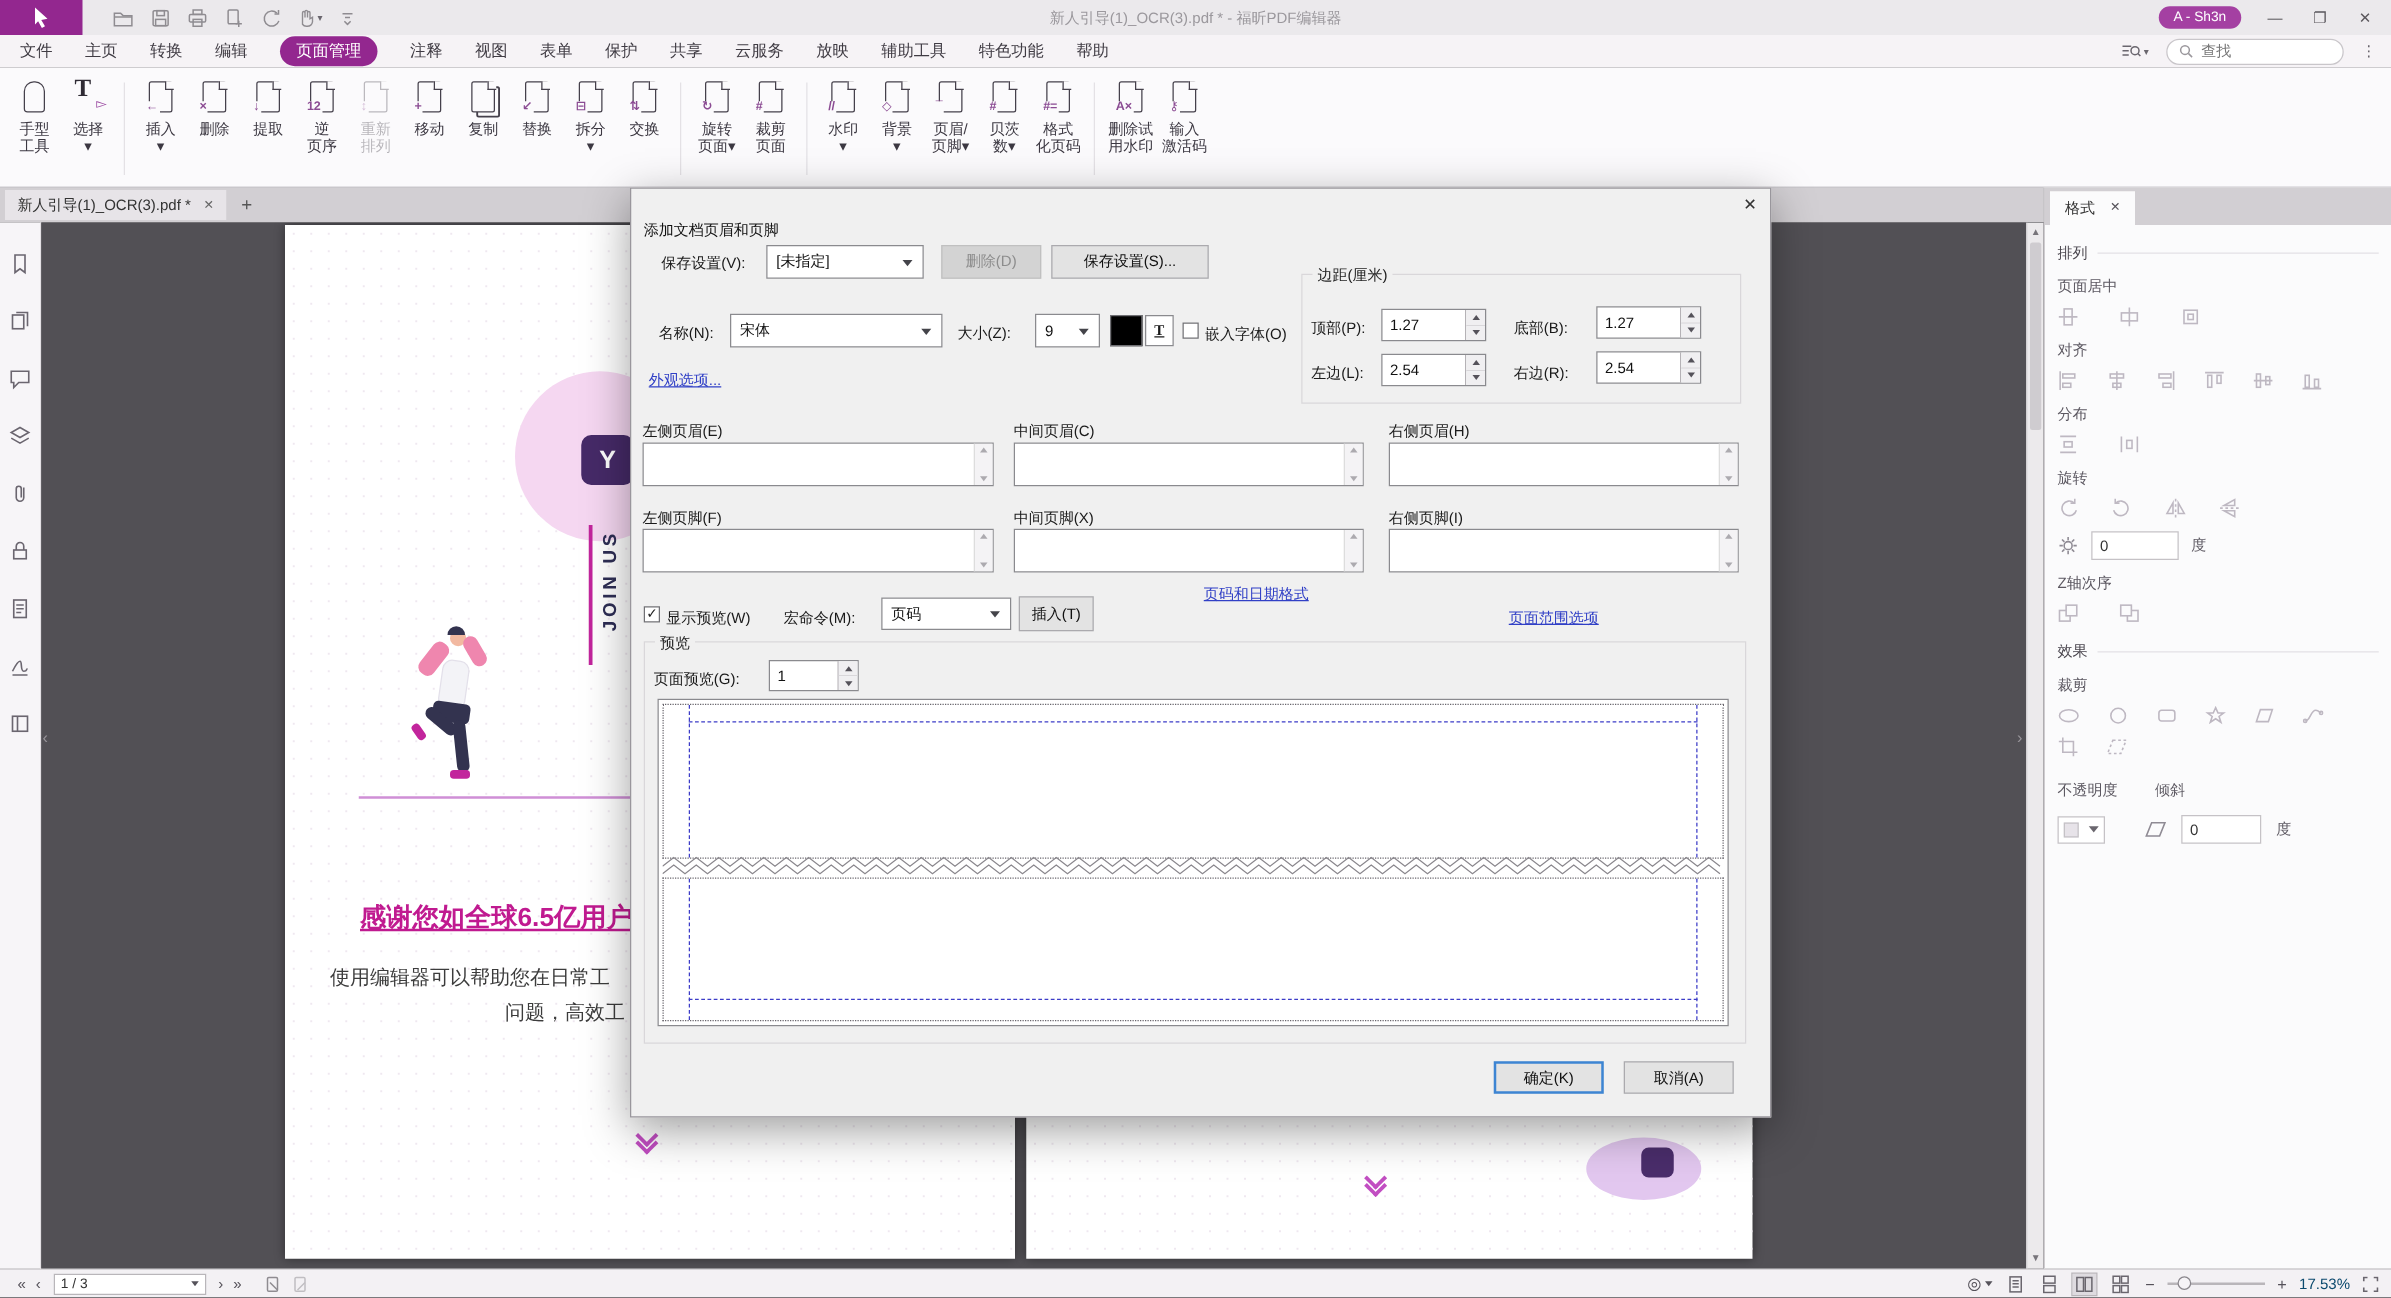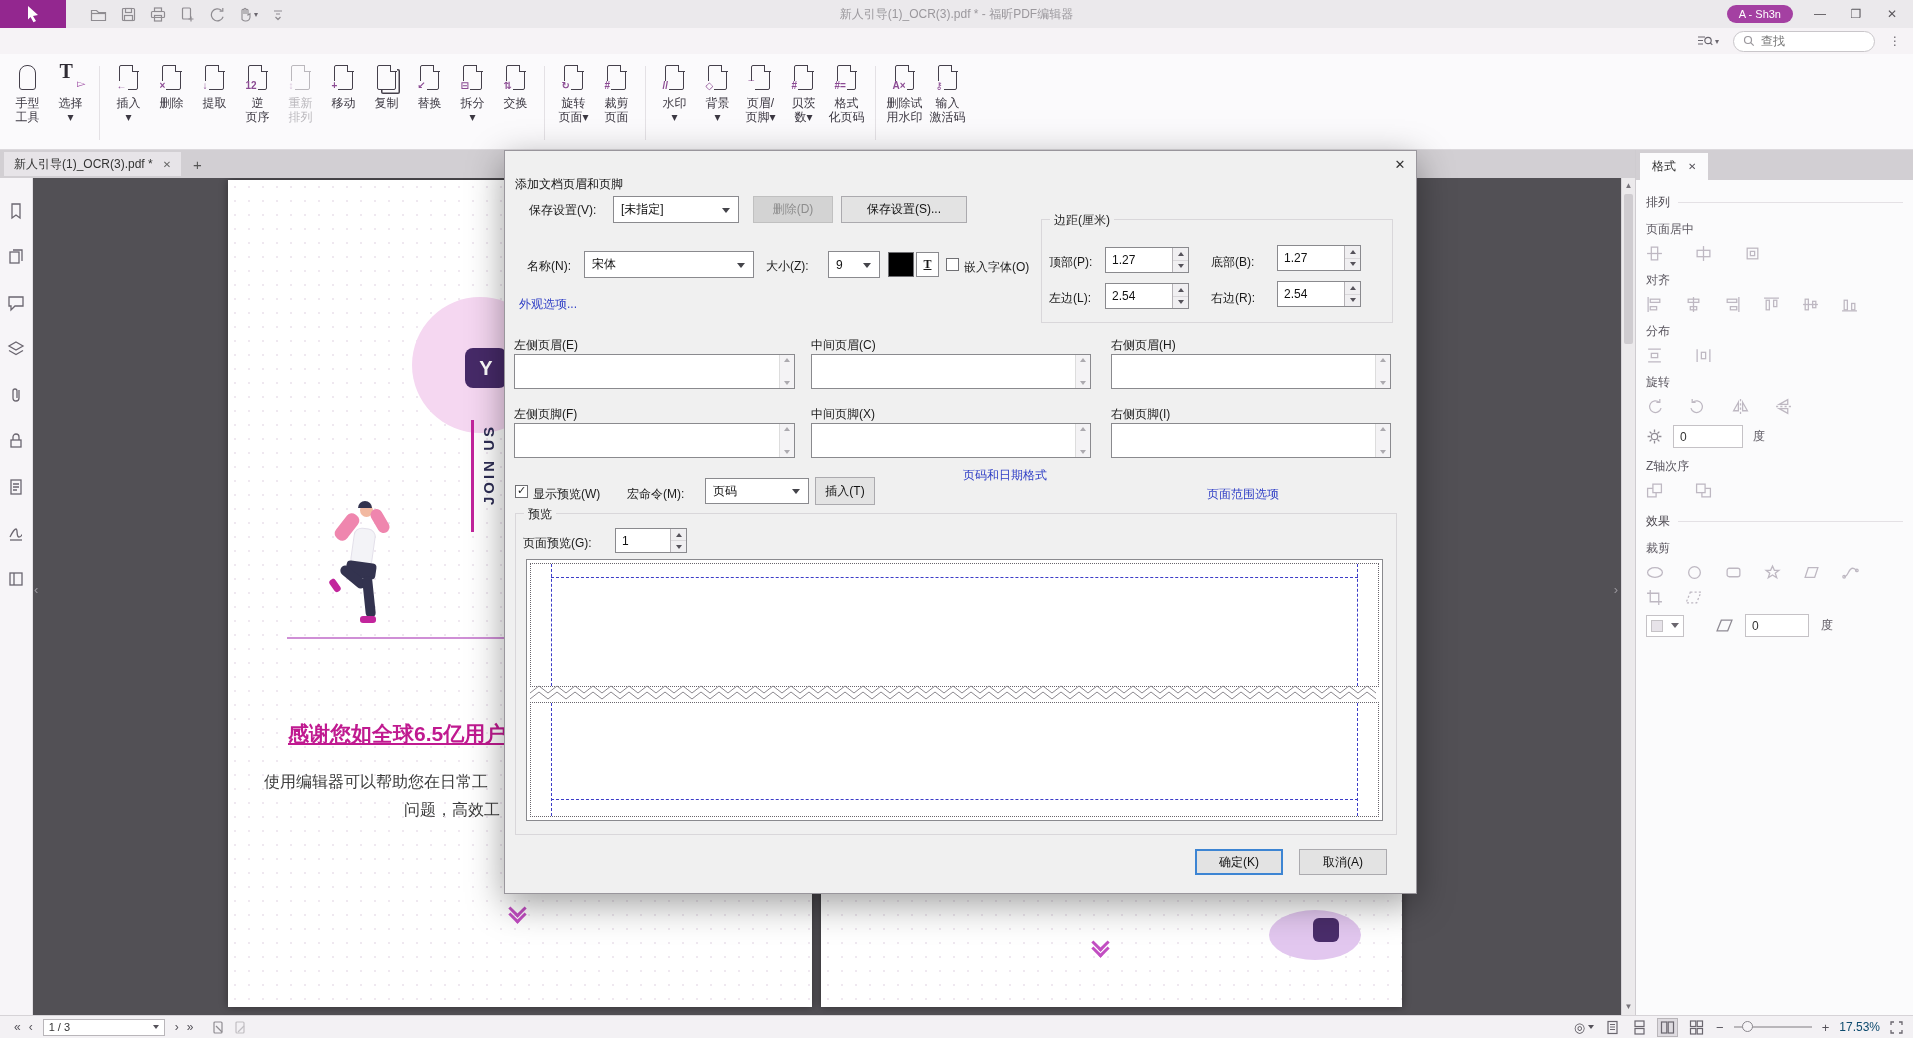--- a/index.html
+++ b/index.html
@@ -103,21 +103,21 @@
   .num input{border:0;outline:0;position:absolute;left:0;top:0;bottom:0;width:calc(100% - 17px);font-size:12px;padding-left:6px;background:transparent;font-family:inherit;color:#111}
   .spin{position:absolute;right:0;top:0;bottom:0;width:16px;border-left:1px solid #b5b2b6;display:flex;flex-direction:column}
   .spin i{flex:1;background:#f0eff1;display:flex;align-items:center;justify-content:center}
   .spin i:first-child{border-bottom:1px solid #d9d7da}
   .tri-u{width:0;height:0;border-left:3px solid transparent;border-right:3px solid transparent;border-bottom:4px solid #55525a}
   .tri-d{width:0;height:0;border-left:3px solid transparent;border-right:3px solid transparent;border-top:4px solid #55525a}
   .ta{position:absolute;height:35px;background:#fff;border:1px solid #8a8a8e}
   .ta-sb{position:absolute;right:0;top:0;bottom:0;width:15px;background:#f4f3f5;border-left:1px solid #ddd;display:flex;flex-direction:column;justify-content:space-between;align-items:center;padding:3px 0}
   .cb{position:absolute;width:13px;height:13px;background:#fff;border:1px solid #707074}
   .cb.checked::after{content:"✓";position:absolute;left:1px;top:-2px;font-size:11px;color:#222}
-  .lnk{position:absolute;font-size:12px;color:#3140c6;white-space:nowrap}
+  .lnk{position:absolute;font-size:12px;color:#3140c6;text-decoration:underline;white-space:nowrap}
   .pv-box{position:absolute;left:21px;top:408px;width:857px;height:262px;background:#fff;border:1px solid #8a8a8e}
   .pv-sec{position:absolute;left:3px;right:3px;border:1px dotted #69666d}
   .vguide{position:absolute;top:0;bottom:0;width:0;border-left:1px dashed #3c3cc8}
   .hguide{position:absolute;height:0;border-top:1px dashed #3c3cc8}
 </style>
 </head>
 <body>
 
 <div class="titlebar">
   <div class="logo">
@@ -174,20 +174,37 @@
   <div class="win-title">新人引导(1)_OCR(3).pdf * - 福昕PDF编辑器</div>
   <div class="tb-right">
     <span class="acct">A - Sh3n</span>
     <span class="winbtn">—</span>
     <span class="winbtn">❐</span>
     <span class="winbtn">✕</span>
   </div>
 </div>
 
 <div class="menubar">
+  <div style="display:flex;align-items:center;gap:26px">
+    <span class="menu-item">文件</span>
+      <span class="menu-item">主页</span>
+      <span class="menu-item">转换</span>
+      <span class="menu-item">编辑</span>
+      <span class="menu-item active">页面管理</span>
+      <span class="menu-item">注释</span>
+      <span class="menu-item">视图</span>
+      <span class="menu-item">表单</span>
+      <span class="menu-item">保护</span>
+      <span class="menu-item">共享</span>
+      <span class="menu-item">云服务</span>
+      <span class="menu-item">放映</span>
+      <span class="menu-item">辅助工具</span>
+      <span class="menu-item">特色功能</span>
+      <span class="menu-item">帮助</span>
+  </div>
   <div class="menu-right">
     <span style="display:flex;align-items:center;gap:2px">
       <svg width="16" height="14" viewBox="0 0 16 14" fill="none" stroke="#6a666e" stroke-width="1.2">
           <path d="M1 3h7M1 6.5h5M1 10h5"></path>
           <circle cx="11" cy="6.5" r="3.2"></circle>
           <path d="M13.3 8.8l2 2"></path>
         </svg>
       <span style="color:#6a666e;font-size:8px">▾</span>
     </span>
     <span class="searchpill">
@@ -752,20 +769,24 @@
               <path d="M1 4h11v11"></path>
             </svg>
           </span>
         <span>
             <svg width="17" height="17" viewBox="0 0 16 16" fill="none" stroke="#beb8c2" stroke-width="1.2" stroke-dasharray="2 2">
               <path d="M5 3h10l-4 10H1z"></path>
             </svg>
           </span>
       </div>
 
+      <div style="display:flex;gap:30px">
+        <div class="p-label">不透明度</div>
+        <div class="p-label">倾斜</div>
+      </div>
       <div style="display:flex;align-items:center;gap:12px;margin-top:4px">
         <span class="opac-dd">
             <span class="opac-sq"></span>
             <span class="carat"></span>
           </span>
         <span style="margin-left:20px">
             <svg width="17" height="15" viewBox="0 0 16 14" fill="none" stroke="#8f8b94" stroke-width="1.2">
               <path d="M5 2h10l-4 10H1z"></path>
             </svg>
           </span>

